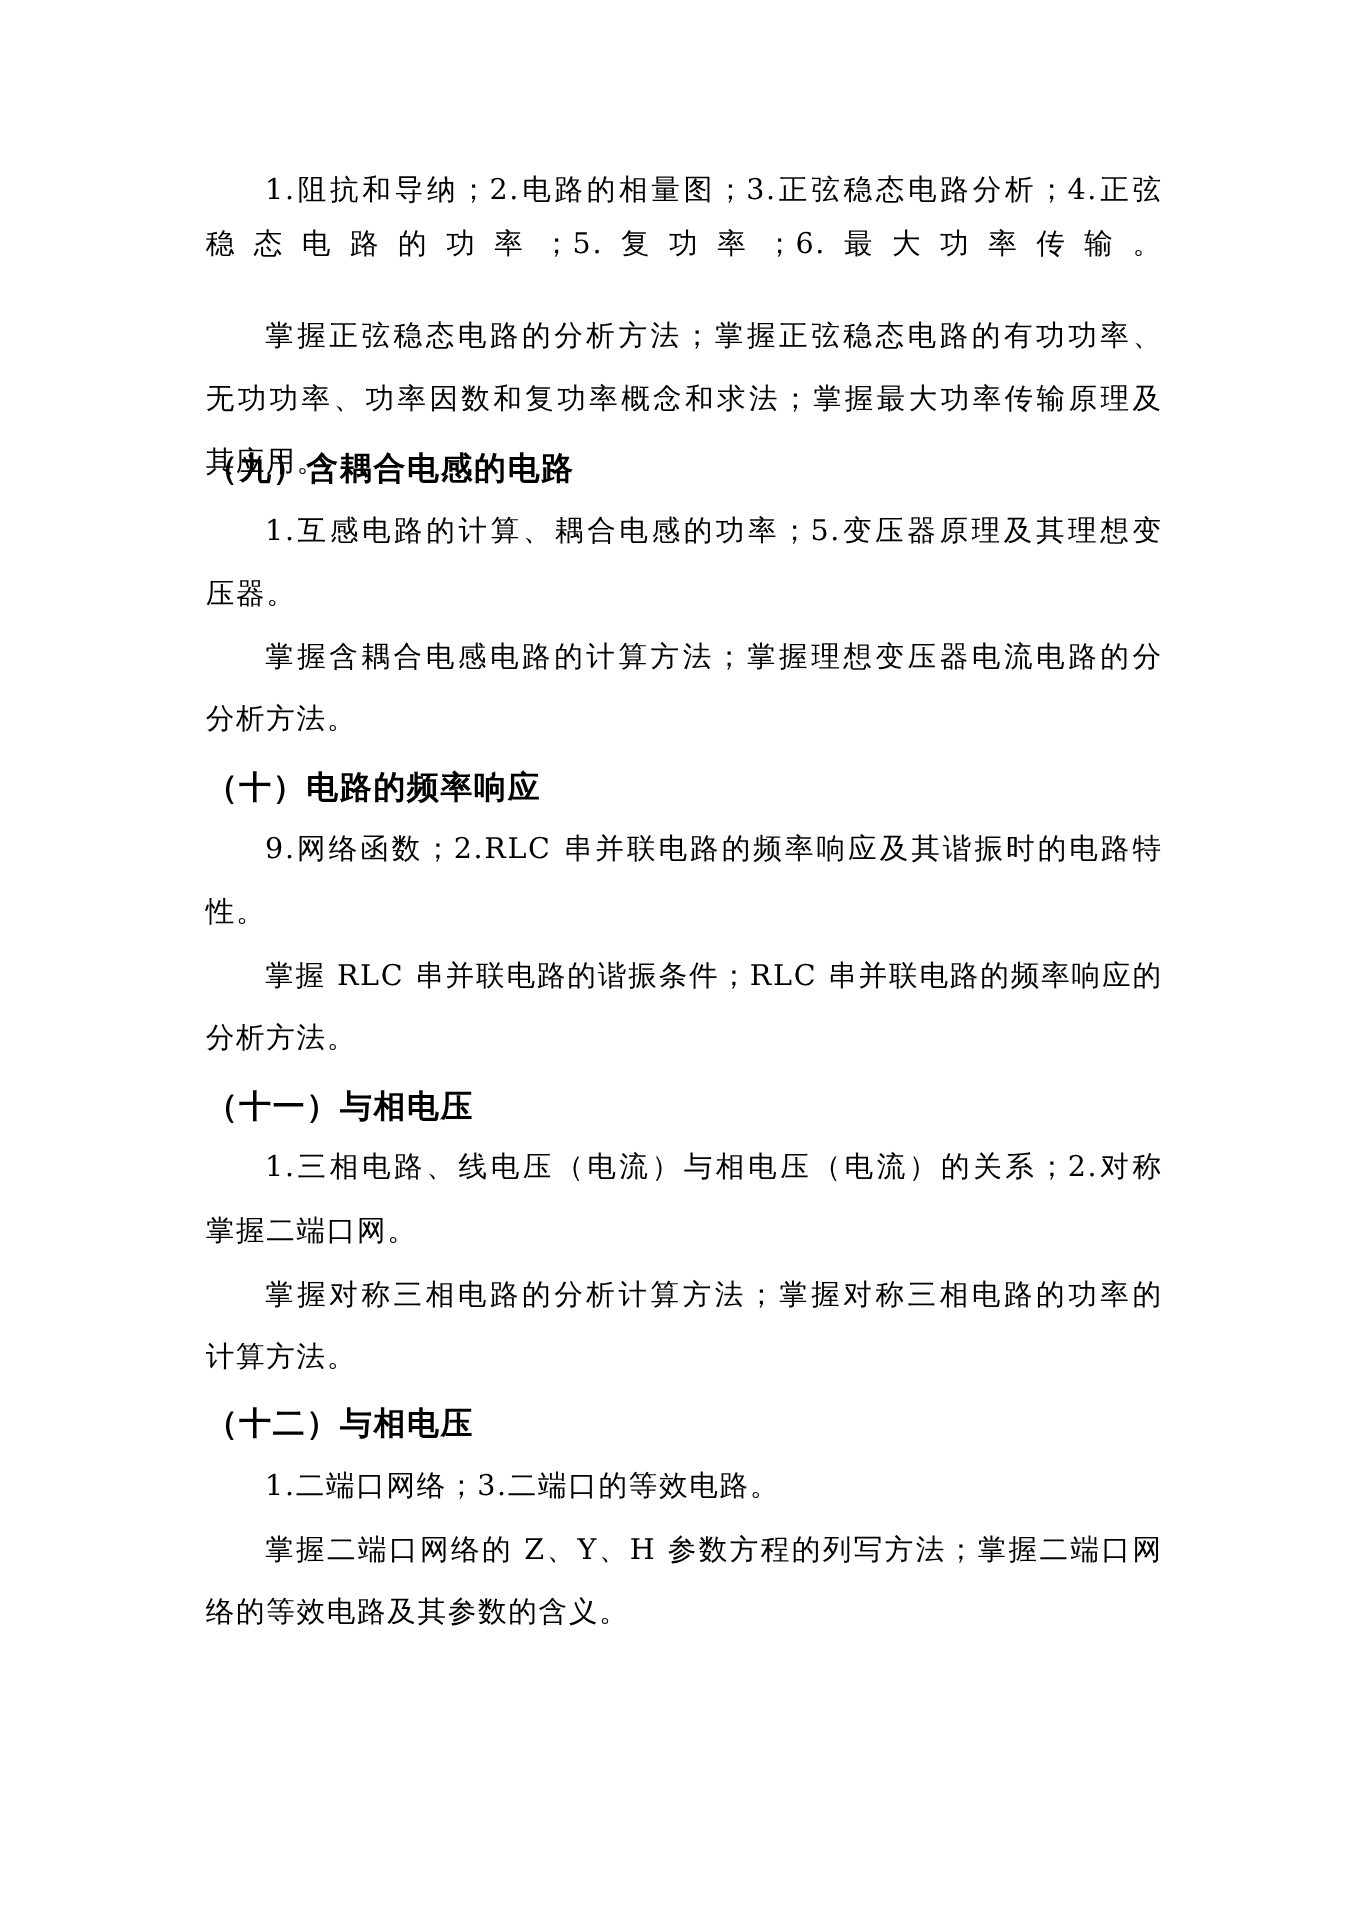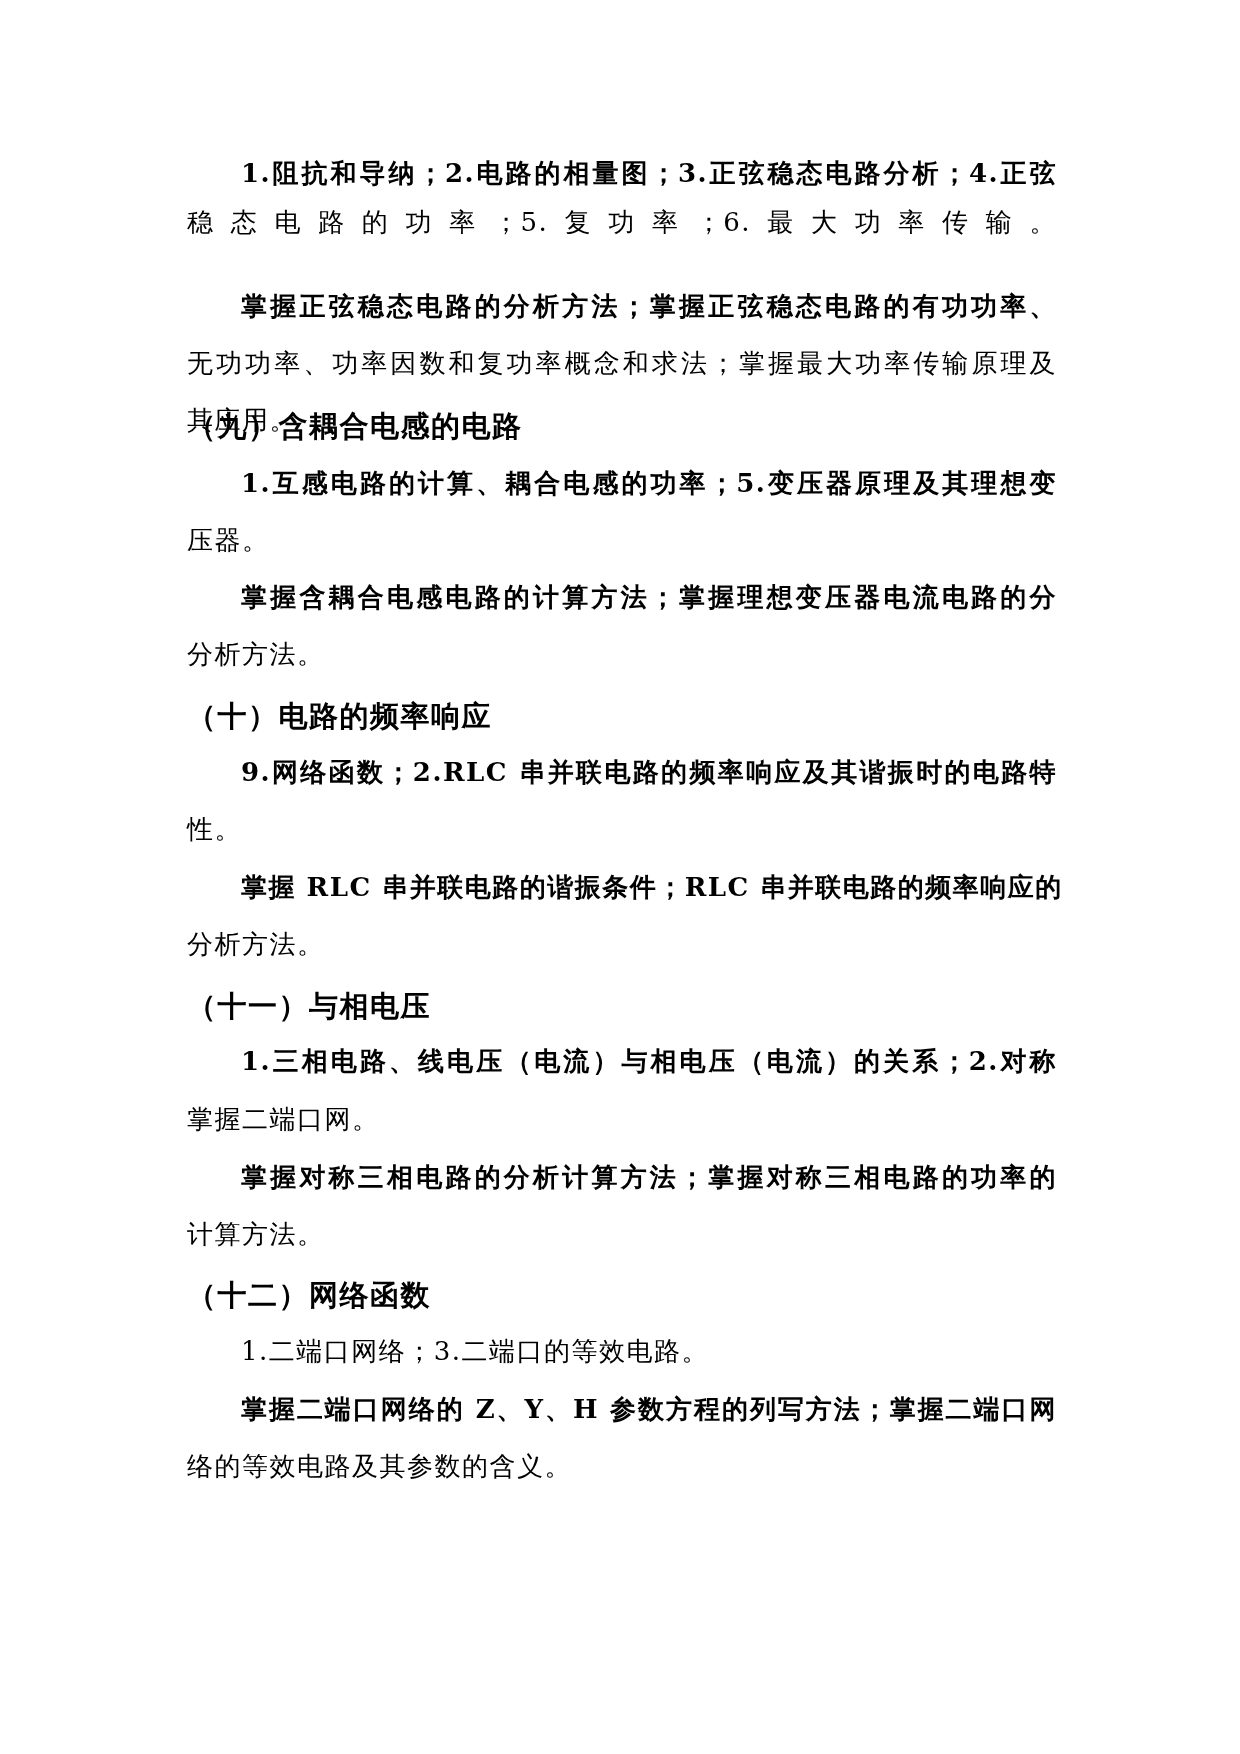--- a/index.html
+++ b/index.html
@@ -9,21 +9,21 @@
     color: #000;
   }
   .page { position: absolute; left: 187px; top: 158px; width: 870px; }
   .line {
     position: absolute; left: 0; white-space: nowrap;
     font-size: 26px; line-height: 30px; letter-spacing: 1.5px;
   }
   .indent { left: 54px; }
   .heading { font-weight: bold; font-family: Liberation Serif, serif; font-size: 29px; }
   .justify { width: 870px; text-align-last: justify; text-align: justify; }
-  .justify.indent { width: 816px; font-weight: bold; }
+  .justify.indent { width: 816px; }
 </style>
 </head>
 <body>
 
 <div class="page" data-name="document-page">
 
   <div class="line indent justify" style="top:0px" data-name="section8-topics-line1">1.阻抗和导纳；2.电路的相量图；3.正弦稳态电路分析；4.正弦</div>
   <div class="line justify" style="top:49px" data-name="section8-topics-line2">稳态电路的功率；5.复功率；6.最大功率传输。</div>
   <div class="line indent justify" style="top:133px" data-name="section8-requirements-line1">掌握正弦稳态电路的分析方法；掌握正弦稳态电路的有功功率、</div>
   <div class="line justify" style="top:190px" data-name="section8-requirements-line2">无功功率、功率因数和复功率概念和求法；掌握最大功率传输原理及</div>
@@ -50,21 +50,21 @@
   <div class="line" style="top:814px" data-name="section10-topics-line2">性。</div>
   <div class="line indent justify" style="top:872px" data-name="section10-requirements-line1">掌握 RLC 串并联电路的谐振条件；RLC 串并联电路的频率响应的</div>
   <div class="line" style="top:929px" data-name="section10-requirements-line2">分析方法。</div>
 
   <div class="line heading" style="top:991px" data-name="section11-heading">（十一）与相电压</div>
   <div class="line indent justify" style="top:1046px" data-name="section11-topics-line1">1.三相电路、线电压（电流）与相电压（电流）的关系；2.对称</div>
   <div class="line" style="top:1104px" data-name="section11-topics-line2">掌握二端口网。</div>
   <div class="line indent justify" style="top:1162px" data-name="section11-requirements-line1">掌握对称三相电路的分析计算方法；掌握对称三相电路的功率的</div>
   <div class="line" style="top:1219px" data-name="section11-requirements-line2">计算方法。</div>
 
-  <div class="line heading" style="top:1280px" data-name="section12-heading">（十二）网络函数</div>
+  <div class="line heading" style="top:1280px" data-name="section12-heading">（十二）与相电压</div>
   <div class="line indent" style="top:1336px" data-name="section12-topics-line1">1.二端口网络；3.二端口的等效电路。</div>
   <div class="line indent justify" style="top:1394px" data-name="section12-requirements-line1">掌握二端口网络的 Z、Y、H 参数方程的列写方法；掌握二端口网</div>
   <div class="line" style="top:1451px" data-name="section12-requirements-line2">络的等效电路及其参数的含义。</div>
 </div>
 
 <style>
   #flow .line { }
 </style>
 
 </body></html>

